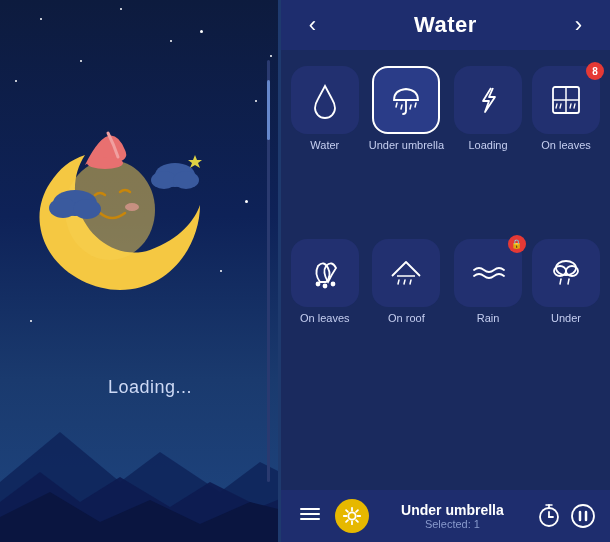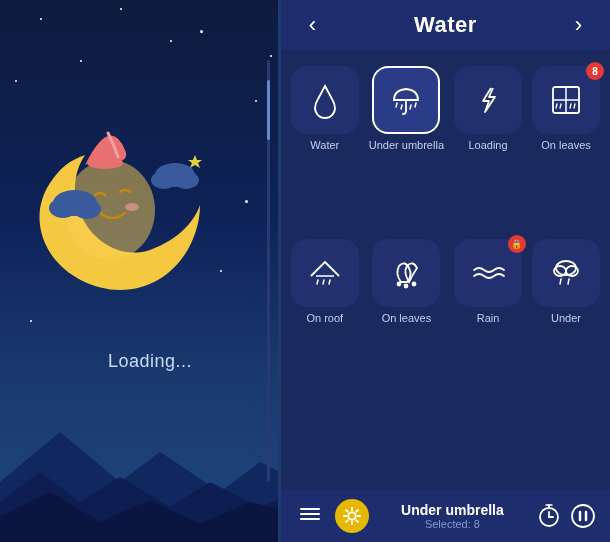--- a/index.html
+++ b/index.html
@@ -40,21 +40,21 @@
     }
 
     .moon-svg {
       width: 220px;
       height: 220px;
     }
 
     
     .loading-text {
       position: absolute;
-      bottom: 170px;
+      bottom: 144px;
       left: 0;
       width: 300px;
       text-align: center;
       color: #cdd9f5;
       font-size: 18px;
       font-weight: 400;
       letter-spacing: 0.5px;
     }
 
     
@@ -398,44 +398,44 @@
           <line x1="24" y1="23" x2="23" y2="27" stroke="white" stroke-width="1.3" stroke-linecap="round"></line>
           <line x1="28" y1="23" x2="27" y2="27" stroke="white" stroke-width="1.3" stroke-linecap="round"></line>
         </svg>
       </div>
       <span class="sound-label">On leaves</span>
     </div>
 
     <div class="sound-item">
       <div class="sound-icon-wrap">
         <svg viewBox="0 0 38 38">
+
+          <path d="M14,28 Q8,20 12,12 Q18,6 22,14 Q26,22 20,28 Z" stroke="white" stroke-width="1.8" fill="none"></path>
+          <path d="M22,28 Q26,20 30,14 Q26,6 20,12 Q16,18 22,28 Z" stroke="white" stroke-width="1.8" fill="none"></path>
+
+          <circle cx="12" cy="30" r="1.5" fill="white"></circle>
+          <circle cx="19" cy="32" r="1.5" fill="white"></circle>
+          <circle cx="27" cy="30" r="1.5" fill="white"></circle>
+        </svg>
+      </div>
+      <span class="sound-label">On leaves</span>
+    </div>
+
+    <div class="sound-item">
+      <div class="sound-icon-wrap">
+        <svg viewBox="0 0 38 38">
           <polyline points="5,22 19,8 33,22" stroke="white" stroke-width="1.8" fill="none" stroke-linejoin="round"></polyline>
           <line x1="10" y1="22" x2="28" y2="22" stroke="white" stroke-width="1.5"></line>
 
           <line x1="12" y1="26" x2="11" y2="30" stroke="white" stroke-width="1.5" stroke-linecap="round"></line>
           <line x1="18" y1="26" x2="17" y2="30" stroke="white" stroke-width="1.5" stroke-linecap="round"></line>
           <line x1="24" y1="26" x2="23" y2="30" stroke="white" stroke-width="1.5" stroke-linecap="round"></line>
         </svg>
       </div>
       <span class="sound-label">On roof</span>
-    </div>
-
-    <div class="sound-item">
-      <div class="sound-icon-wrap">
-        <svg viewBox="0 0 38 38">
-
-          <path d="M14,28 Q8,20 12,12 Q18,6 22,14 Q26,22 20,28 Z" stroke="white" stroke-width="1.8" fill="none"></path>
-          <path d="M22,28 Q26,20 30,14 Q26,6 20,12 Q16,18 22,28 Z" stroke="white" stroke-width="1.8" fill="none"></path>
-
-          <circle cx="12" cy="30" r="1.5" fill="white"></circle>
-          <circle cx="19" cy="32" r="1.5" fill="white"></circle>
-          <circle cx="27" cy="30" r="1.5" fill="white"></circle>
-        </svg>
-      </div>
-      <span class="sound-label">On leaves</span>
     </div>
 
     <div class="sound-item">
       <div class="sound-icon-wrap">
         <div class="badge" style="font-size:9px;">🔒</div>
         <svg viewBox="0 0 38 38">
 
           <path d="M5,16 Q10,12 15,16 Q20,20 25,16 Q30,12 35,16" stroke="white" stroke-width="1.8" fill="none" stroke-linecap="round"></path>
 
           <path d="M5,22 Q10,18 15,22 Q20,26 25,22 Q30,18 35,22" stroke="white" stroke-width="1.8" fill="none" stroke-linecap="round"></path>
@@ -480,21 +480,21 @@
         <line x1="17" y1="11" x2="20" y2="11" stroke="white" stroke-width="2" stroke-linecap="round"></line>
         <line x1="4.5" y1="4.5" x2="6.5" y2="6.5" stroke="white" stroke-width="2" stroke-linecap="round"></line>
         <line x1="15.5" y1="15.5" x2="17.5" y2="17.5" stroke="white" stroke-width="2" stroke-linecap="round"></line>
         <line x1="17.5" y1="4.5" x2="15.5" y2="6.5" stroke="white" stroke-width="2" stroke-linecap="round"></line>
         <line x1="6.5" y1="15.5" x2="4.5" y2="17.5" stroke="white" stroke-width="2" stroke-linecap="round"></line>
       </svg>
     </button>
 
     <div class="bottom-info">
       <span class="bottom-sound-name">Under umbrella</span>
-      <span class="bottom-selected-text">Selected: 8</span>
+      <span class="bottom-selected-text">Selected: 1</span>
     </div>
 
     <div class="bottom-right-btns">
 
       <svg viewBox="0 0 26 26">
         <circle cx="13" cy="14" r="9" stroke="white" stroke-width="1.8" fill="none"></circle>
         <line x1="13" y1="5" x2="13" y2="2" stroke="white" stroke-width="1.8" stroke-linecap="round"></line>
         <line x1="10" y1="2" x2="16" y2="2" stroke="white" stroke-width="1.5" stroke-linecap="round"></line>
         <line x1="13" y1="14" x2="13" y2="9" stroke="white" stroke-width="1.8" stroke-linecap="round"></line>
         <line x1="13" y1="14" x2="17" y2="14" stroke="white" stroke-width="1.8" stroke-linecap="round"></line>

